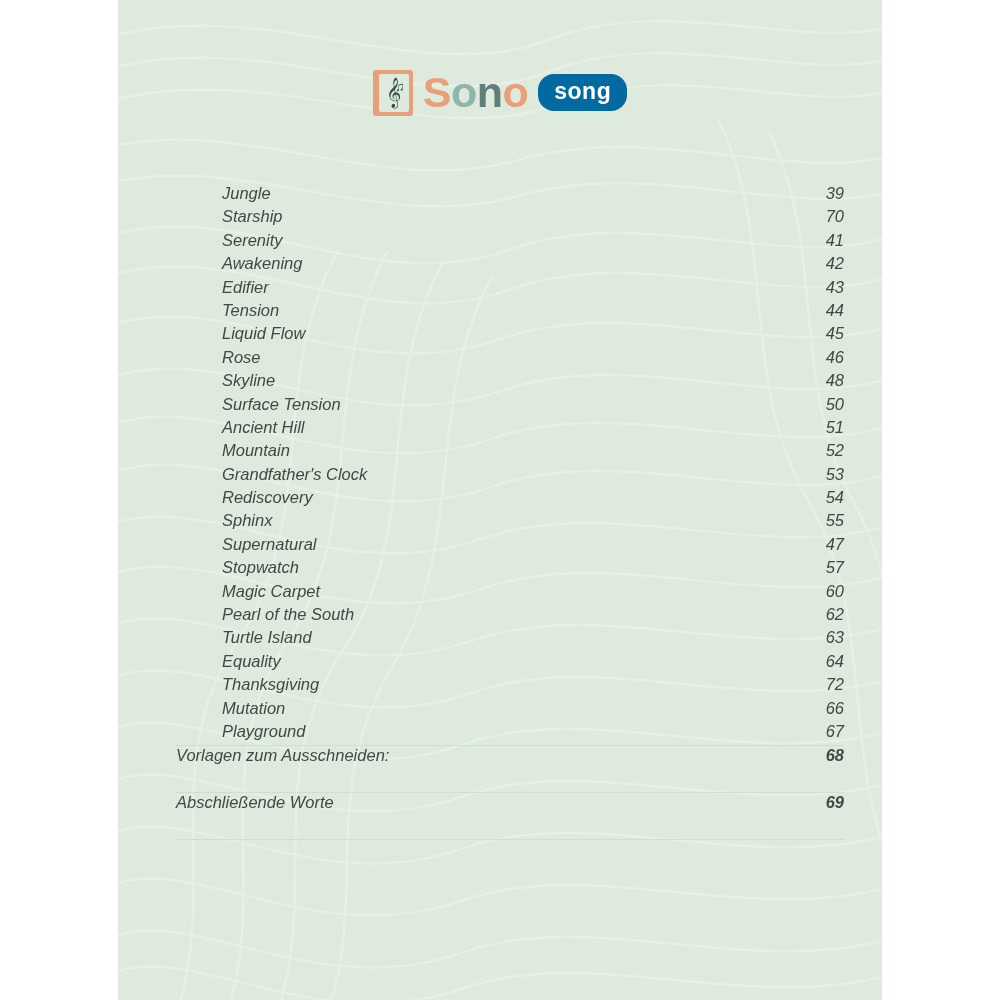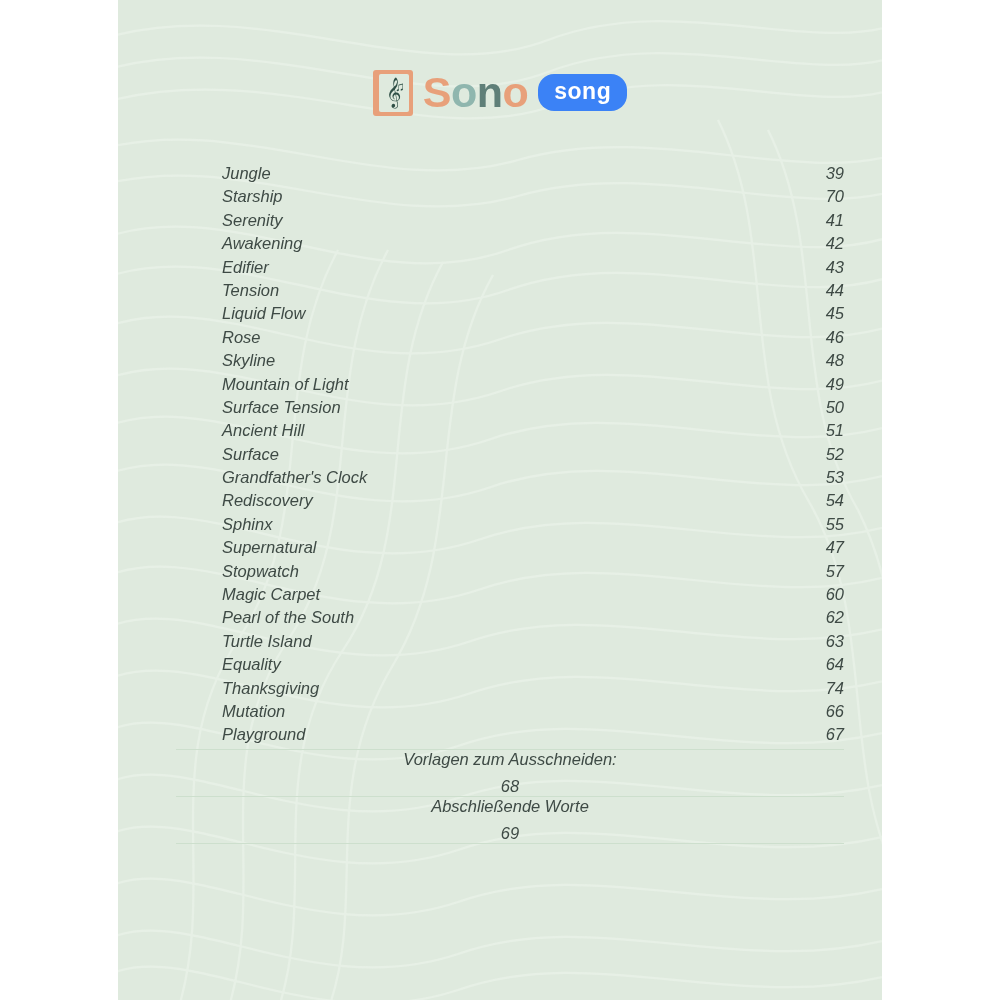--- a/index.html
+++ b/index.html
@@ -97,34 +97,34 @@
     display: flex;
     align-items: center;
   }
   .brand-word .s-1 { color: #e8a07a; }
   .brand-word .s-2 { color: #8fb6ae; }
   .brand-word .s-3 { color: #5f7f78; }
   .brand-word .s-4 { color: #e8a07a; }
 
   .brand-pill {
     margin-left: 10px;
-    background: #3b82f6;
+    background: #0369a1;
     color: #ffffff;
     border-radius: 16px;
     padding: 4px 16px 6px 16px;
     font-size: 23px;
     font-weight: bold;
     letter-spacing: 0.5px;
   }
 
   
   .toc {
     position: absolute;
     left: 0;
-    top: 164px;
+    top: 184px;
     width: 784px;
   }
 
   .toc-row {
     position: relative;
     display: flex;
     align-items: baseline;
     height: 23.4px;
     padding: 0 58px 0 104px;
     color: #3e4a45;
@@ -147,31 +147,30 @@
   
   .toc-section {
     position: relative;
     padding: 0 58px 0 58px;
     color: #3e4a45;
     font-size: 16.5px;
     font-style: italic;
   }
   .toc-section .line {
     display: flex;
-    align-items: center;
+    align-items: flex-start;
     height: 46px;
     border-bottom: 1px solid #cddfcd;
-    flex-direction: column;
   }
   .toc-section .line.first {
     border-top: 1px solid #cddfcd;
   }
   .toc-section .title { flex: 0 0 auto; }
   .toc-section .spacer { flex: 1 1 auto; }
-  .toc-section .page-num { flex: 0 0 auto; }
+  .toc-section .page-num { flex: 0 0 auto; font-weight: bold; }
 </style>
 </head>
 <body>
 
 <div id="page">
 
   <div class="page-sheet">
 
     <svg class="wave-bg" viewBox="0 0 764 1000" preserveAspectRatio="none" xmlns="http://www.w3.org/2000/svg">
       <g fill="none" stroke="#e9f2e8" stroke-width="2.2">
@@ -260,36 +259,31 @@
           <span class="title">Rose</span>
           <span class="spacer"></span>
           <span class="page-num">46</span>
         </div>
         <div class="toc-row">
           <span class="title">Skyline</span>
           <span class="spacer"></span>
           <span class="page-num">48</span>
         </div>
         <div class="toc-row">
-          <span class="title">Mountain of Light</span>
-          <span class="spacer"></span>
-          <span class="page-num">49</span>
-        </div>
-        <div class="toc-row">
           <span class="title">Surface Tension</span>
           <span class="spacer"></span>
           <span class="page-num">50</span>
         </div>
         <div class="toc-row">
           <span class="title">Ancient Hill</span>
           <span class="spacer"></span>
           <span class="page-num">51</span>
         </div>
         <div class="toc-row">
-          <span class="title">Surface</span>
+          <span class="title">Mountain</span>
           <span class="spacer"></span>
           <span class="page-num">52</span>
         </div>
         <div class="toc-row">
           <span class="title">Grandfather's Clock</span>
           <span class="spacer"></span>
           <span class="page-num">53</span>
         </div>
         <div class="toc-row">
           <span class="title">Rediscovery</span>
@@ -327,21 +321,21 @@
           <span class="page-num">63</span>
         </div>
         <div class="toc-row">
           <span class="title">Equality</span>
           <span class="spacer"></span>
           <span class="page-num">64</span>
         </div>
         <div class="toc-row">
           <span class="title">Thanksgiving</span>
           <span class="spacer"></span>
-          <span class="page-num">74</span>
+          <span class="page-num">72</span>
         </div>
         <div class="toc-row">
           <span class="title">Mutation</span>
           <span class="spacer"></span>
           <span class="page-num">66</span>
         </div>
         <div class="toc-row">
           <span class="title">Playground</span>
           <span class="spacer"></span>
           <span class="page-num">67</span>

